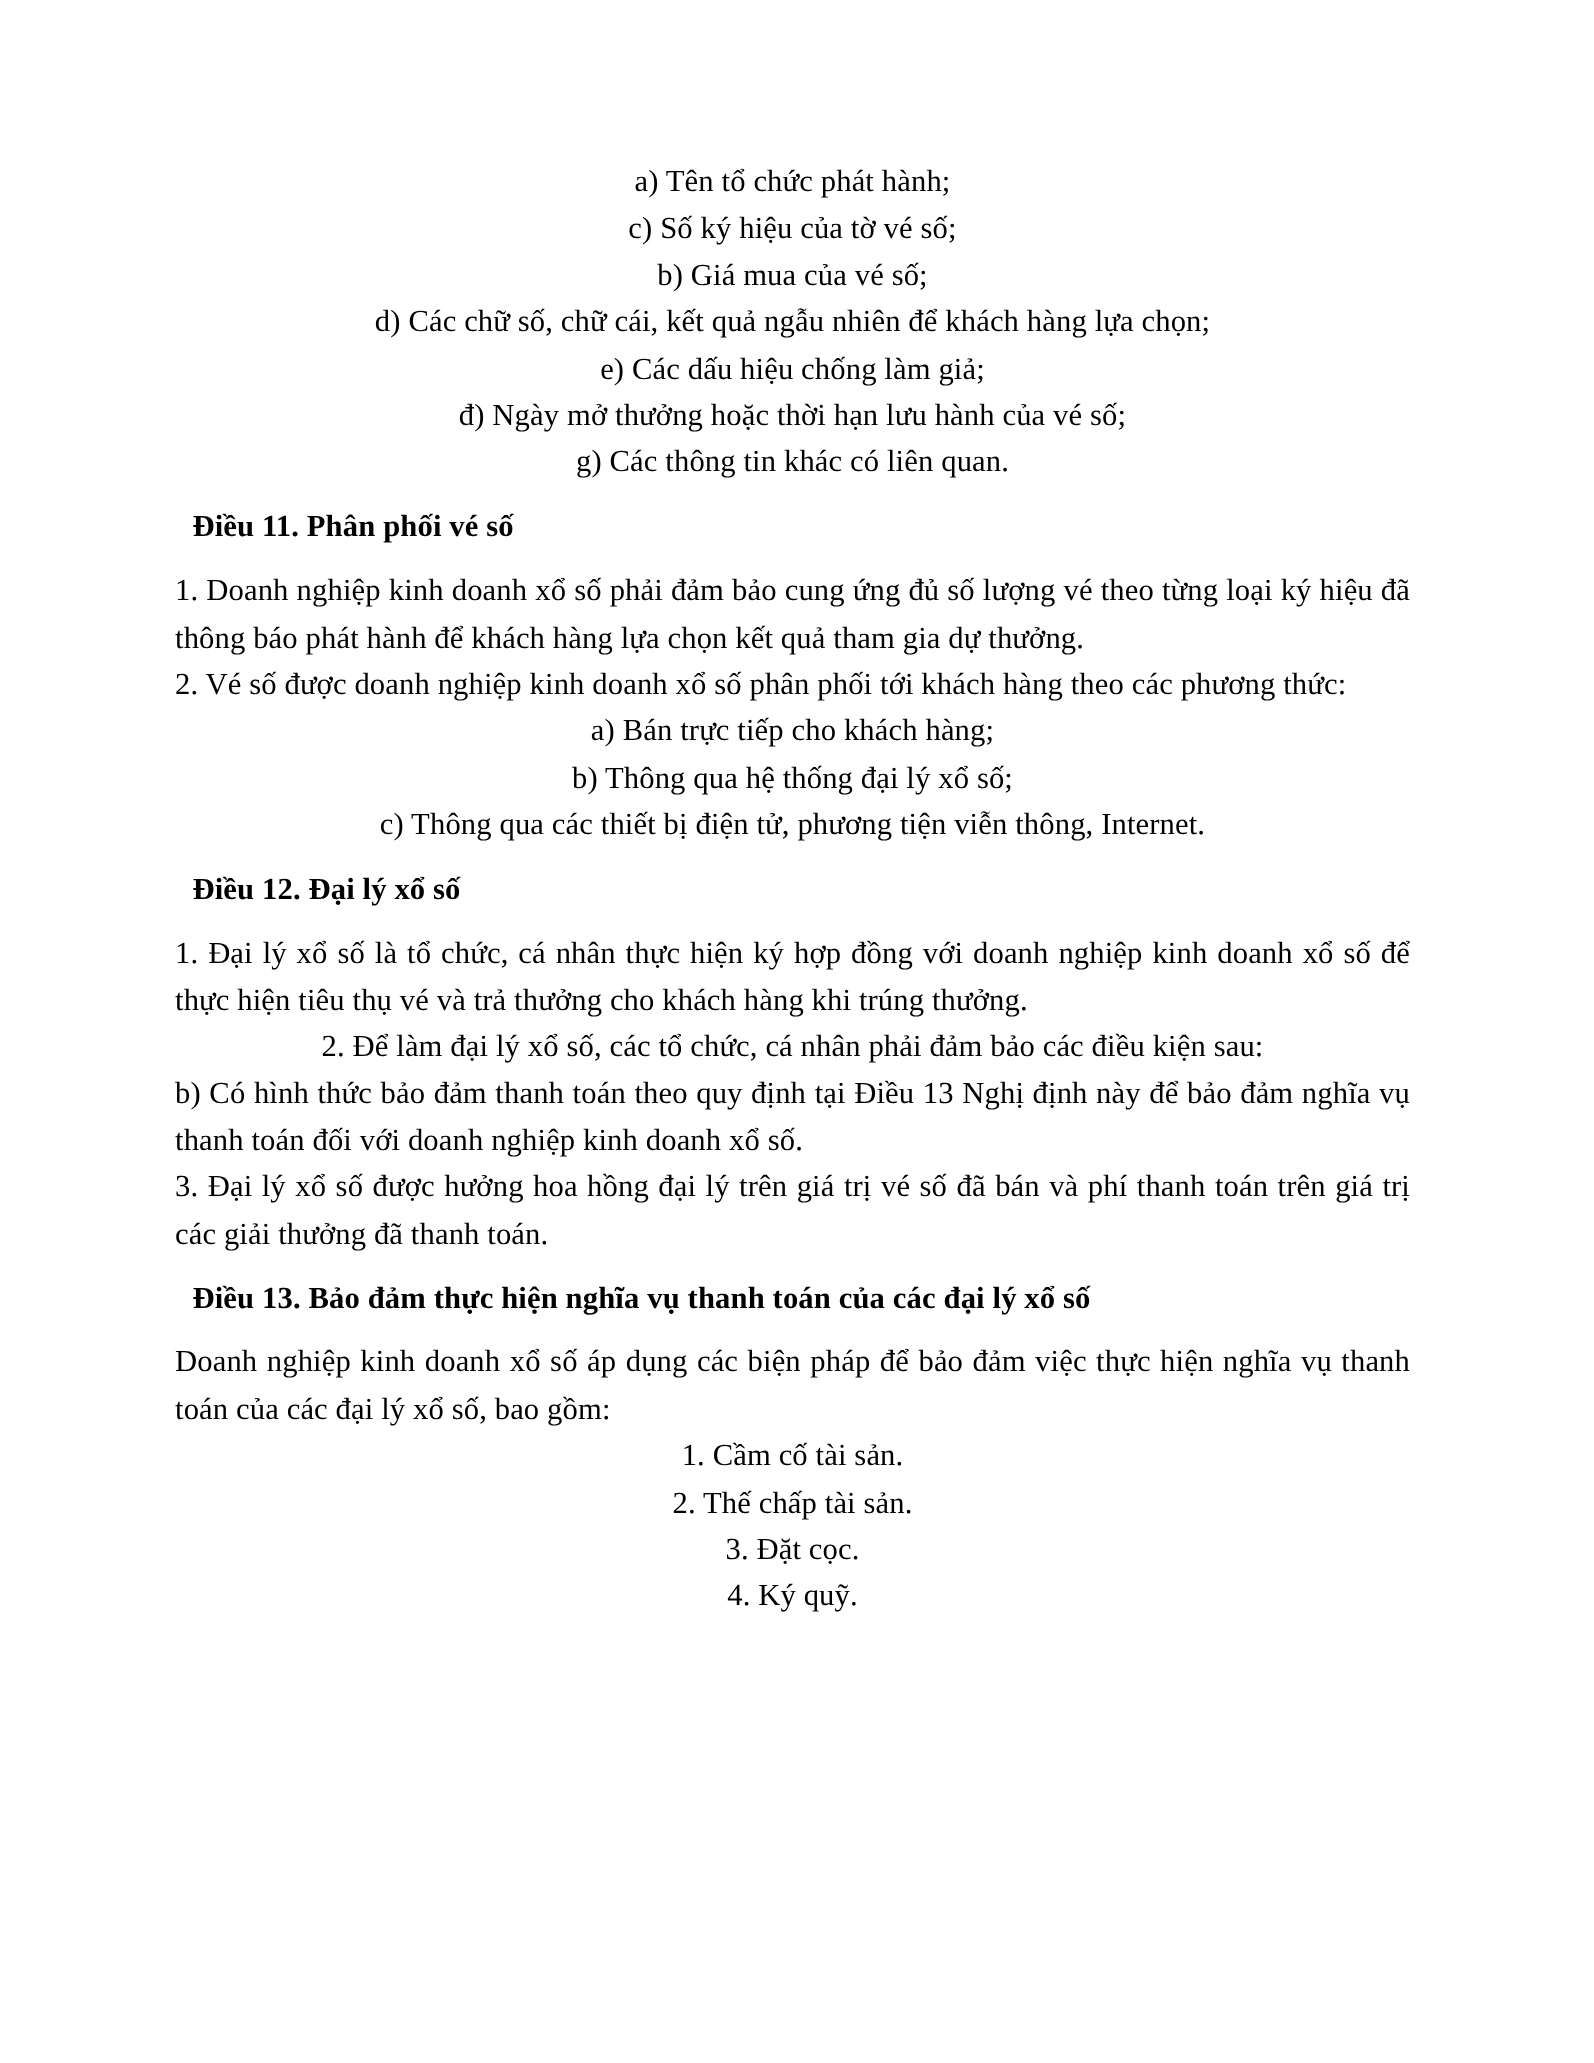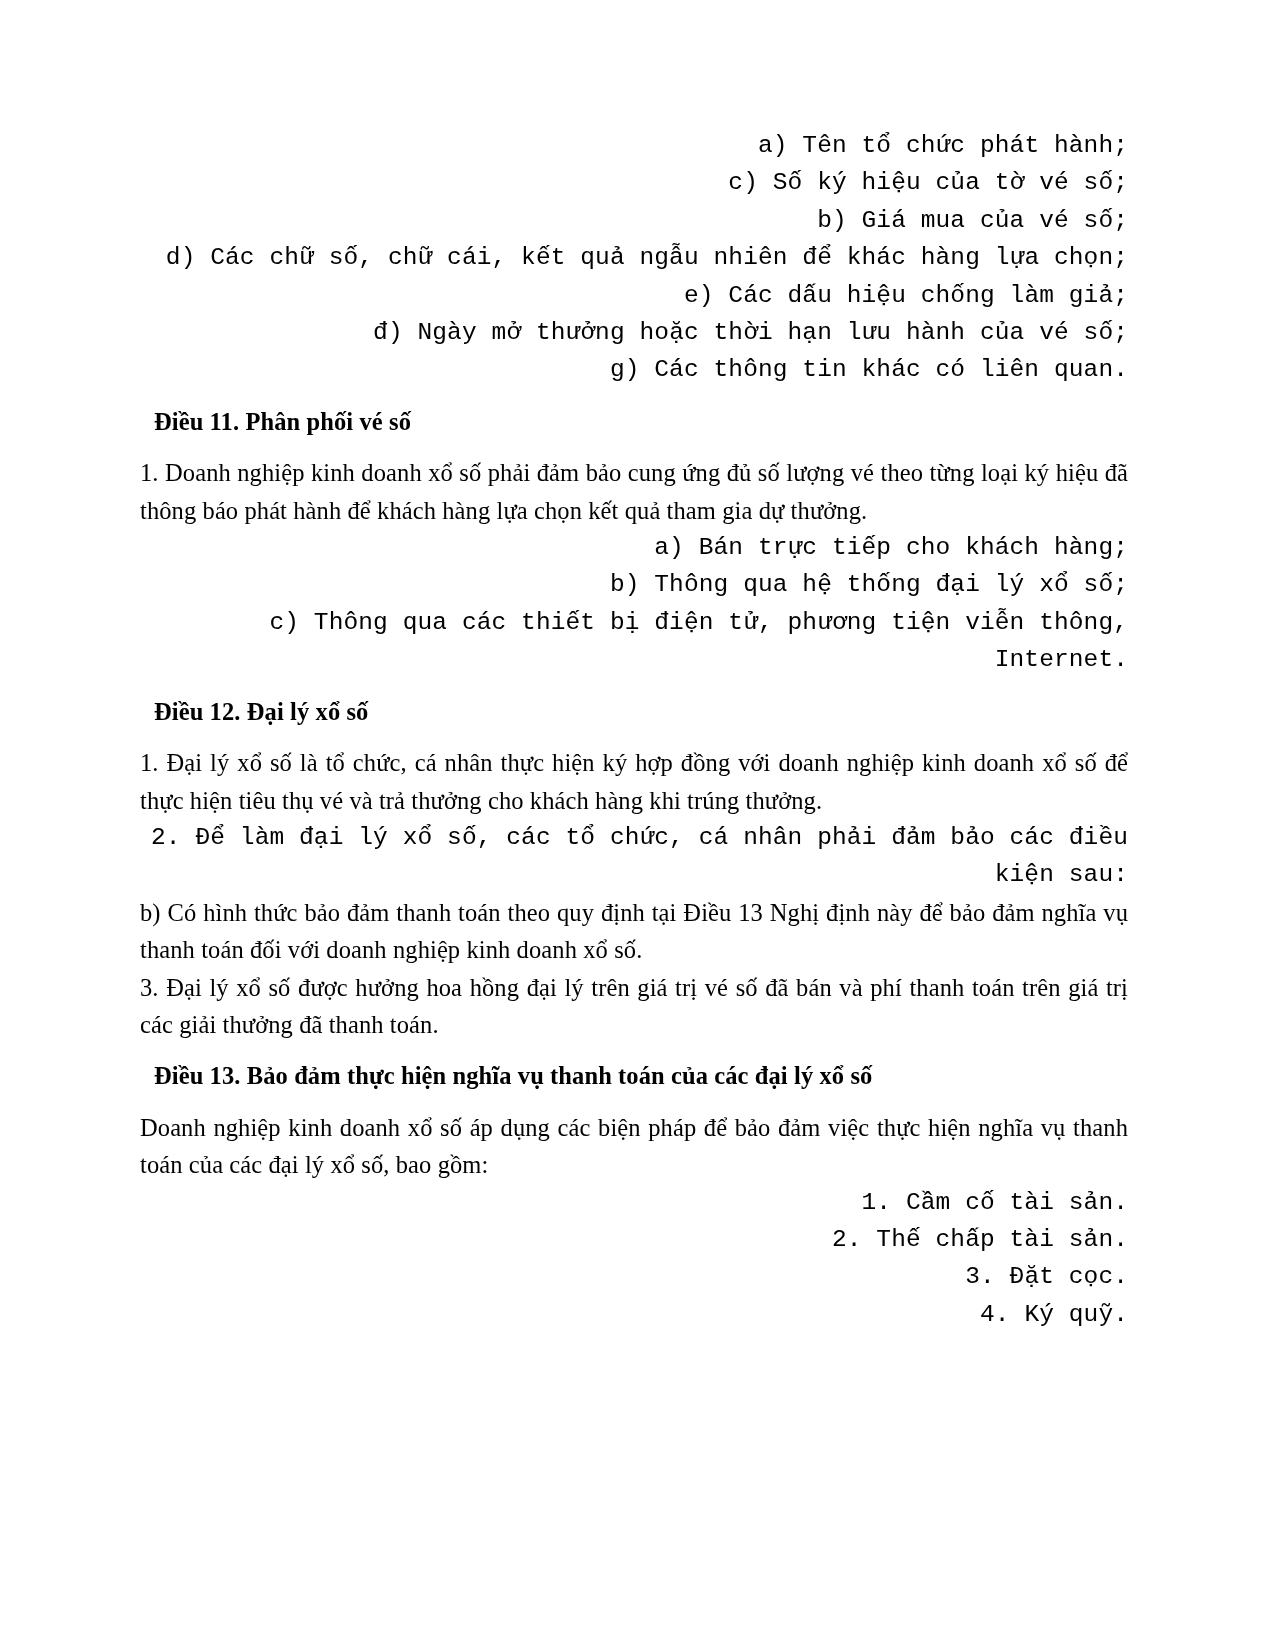--- a/index.html
+++ b/index.html
@@ -28,49 +28,49 @@
   .para {
     font-size: 24.5px;
     line-height: 37.4px;
     text-align: justify;
     text-justify: inter-word;
     margin: 0;
     letter-spacing: 0.1px;
   }
   
   .nostretch {
-    text-align: right;
-    font-family: Liberation Mono, monospace;
+    text-align: center;
   }
   .heading {
     font-weight: bold;
     font-size: 24.5px;
     line-height: 37.4px;
     text-align: left;
     margin: 14px;
     letter-spacing: 0.1px;
   }
 </style>
 </head>
 <body>
 
 <div class="page">
   <div class="content">
 
     <p class="para nostretch">a) Tên tổ chức phát hành;</p>
     <p class="para nostretch">c) Số ký hiệu của tờ vé số;</p>
     <p class="para nostretch">b) Giá mua của vé số;</p>
-    <p class="para nostretch">d) Các chữ số, chữ cái, kết quả ngẫu nhiên để khác hàng lựa chọn;</p>
+    <p class="para nostretch">d) Các chữ số, chữ cái, kết quả ngẫu nhiên để khách hàng lựa chọn;</p>
     <p class="para nostretch">e) Các dấu hiệu chống làm giả;</p>
     <p class="para nostretch">đ) Ngày mở thưởng hoặc thời hạn lưu hành của vé số;</p>
     <p class="para nostretch">g) Các thông tin khác có liên quan.</p>
 
     <p class="heading">Điều 11. Phân phối vé số</p>
 
     <p class="para">1. Doanh nghiệp kinh doanh xổ số phải đảm bảo cung ứng đủ số lượng vé theo từng loại ký hiệu đã thông báo phát hành để khách hàng lựa chọn kết quả tham gia dự thưởng.</p>
+    <p class="para">2. Vé số được doanh nghiệp kinh doanh xổ số phân phối tới khách hàng theo các phương thức:</p>
 
     <p class="para nostretch">a) Bán trực tiếp cho khách hàng;</p>
     <p class="para nostretch">b) Thông qua hệ thống đại lý xổ số;</p>
     <p class="para nostretch">c) Thông qua các thiết bị điện tử, phương tiện viễn thông, Internet.</p>
 
     <p class="heading">Điều 12. Đại lý xổ số</p>
 
     <p class="para">1. Đại lý xổ số là tổ chức, cá nhân thực hiện ký hợp đồng với doanh nghiệp kinh doanh xổ số để thực hiện tiêu thụ vé và trả thưởng cho khách hàng khi trúng thưởng.</p>
     <p class="para nostretch">2. Để làm đại lý xổ số, các tổ chức, cá nhân phải đảm bảo các điều kiện sau:</p>
     <p class="para">b) Có hình thức bảo đảm thanh toán theo quy định tại Điều 13 Nghị định này để bảo đảm nghĩa vụ thanh toán đối với doanh nghiệp kinh doanh xổ số.</p>

